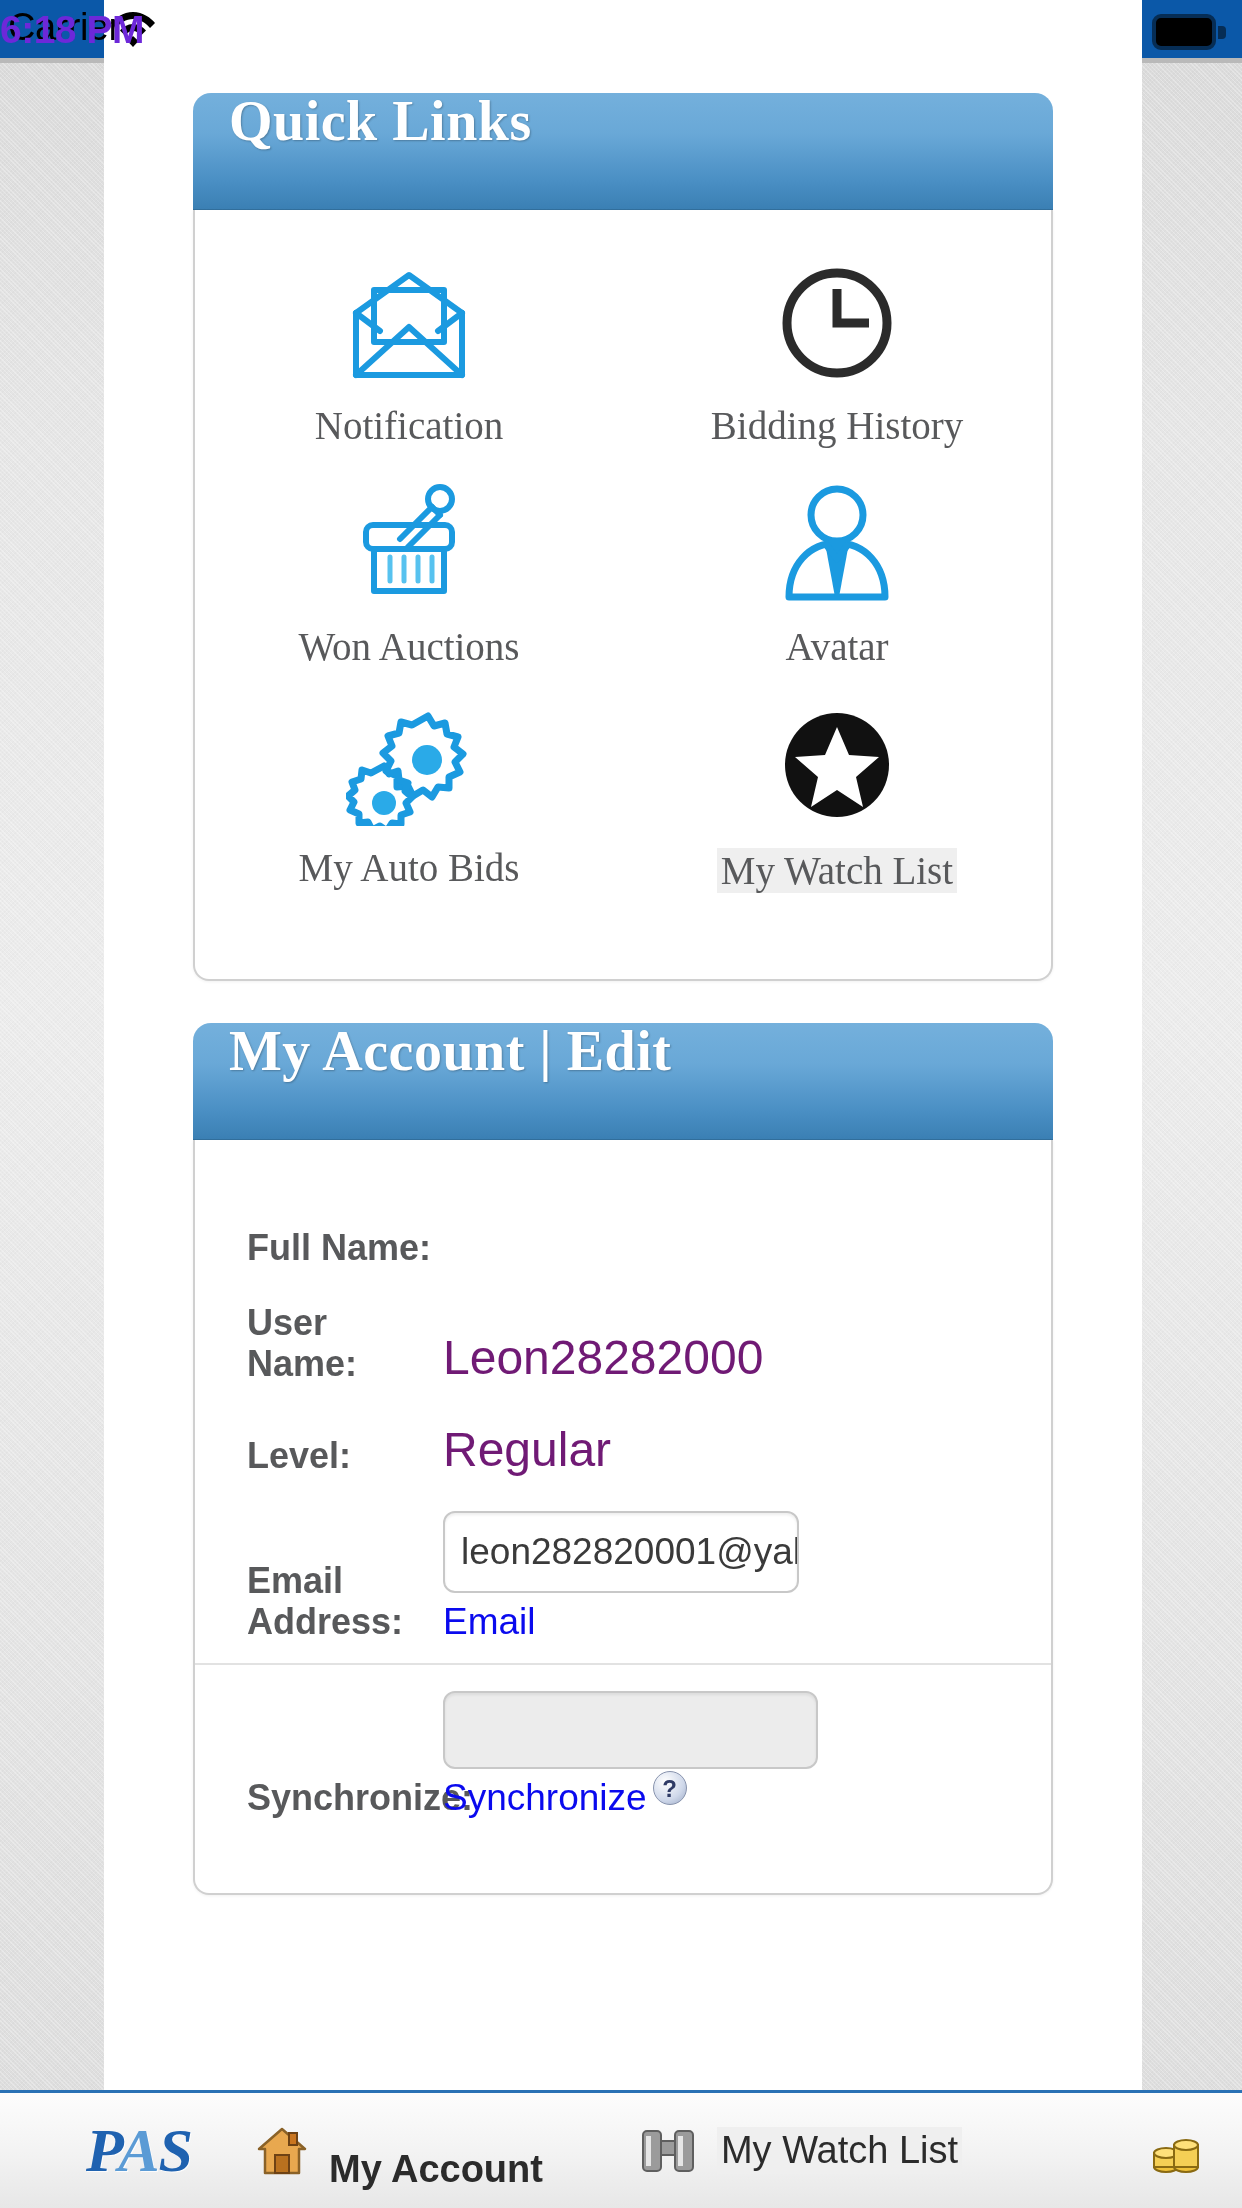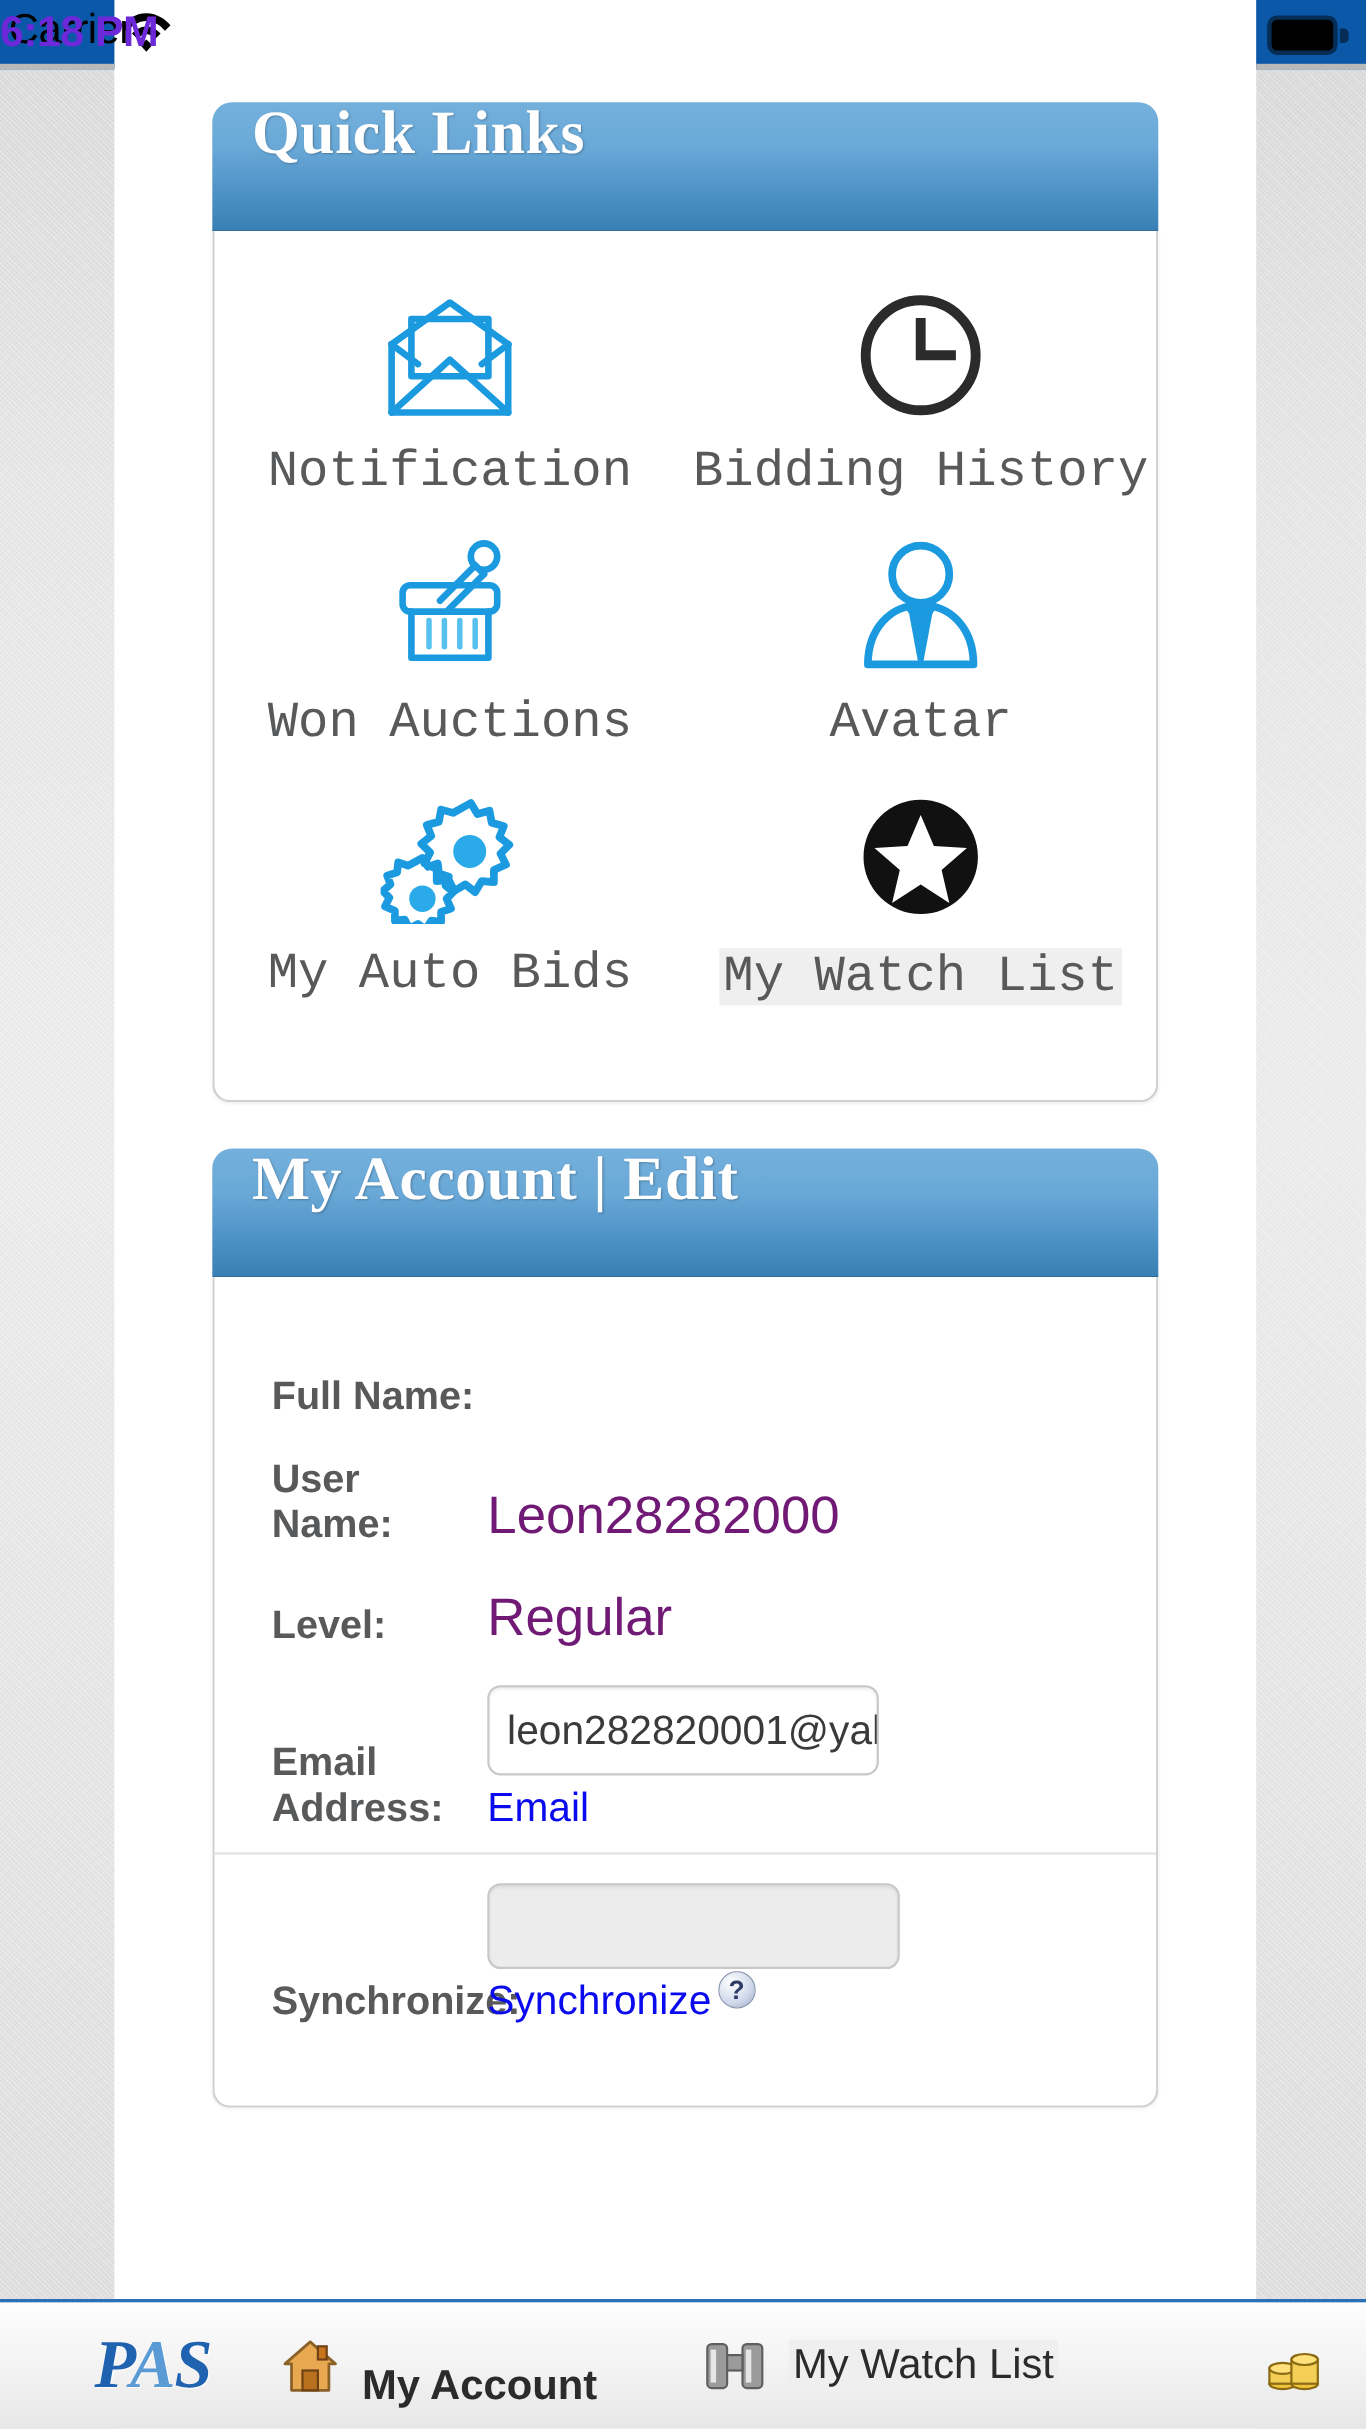--- a/index.html
+++ b/index.html
@@ -114,22 +114,22 @@
     grid-template-columns:1fr 1fr;
     padding:52px 0 48px 0;
   }
   .ql-cell{
     display:flex; flex-direction:column; align-items:center;
     padding-bottom:38px;
   }
   .ql-icon{ height:122px; display:flex; align-items:center; justify-content:center; }
   .ql-label{
     margin-top:22px;
-    font-size:46px; color:#58595b;
-    font-family:Liberation Mono, monospace;
+    font-size:39px; color:#58595b;
+    font-family:Liberation Serif, serif;
     line-height:1;
   }
   .ql-label.hl{ background:#efefef; padding:3px 4px; }
 
   
   #account-panel{ margin-top:42px; }
   .form{
     padding:70px 0 40px 0;
     position:relative;
   }

